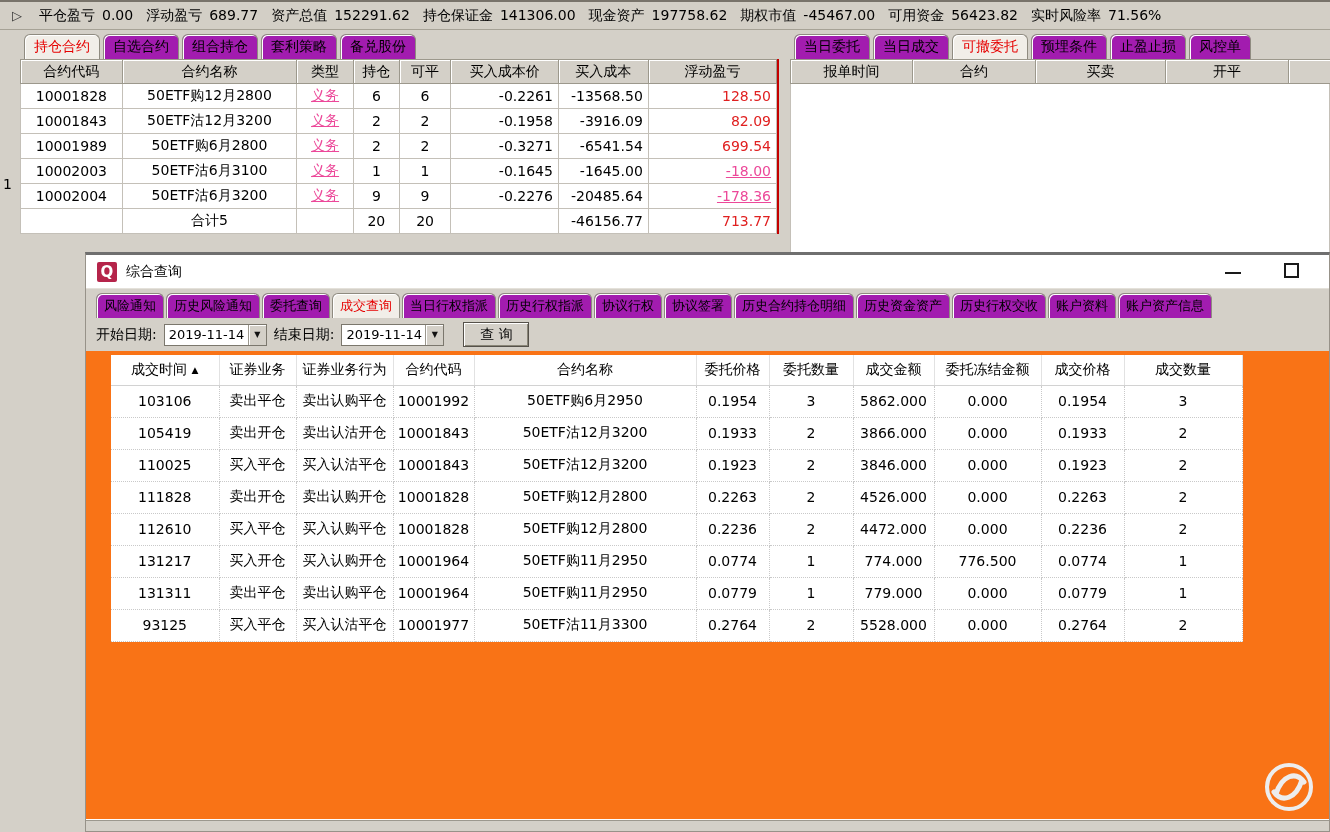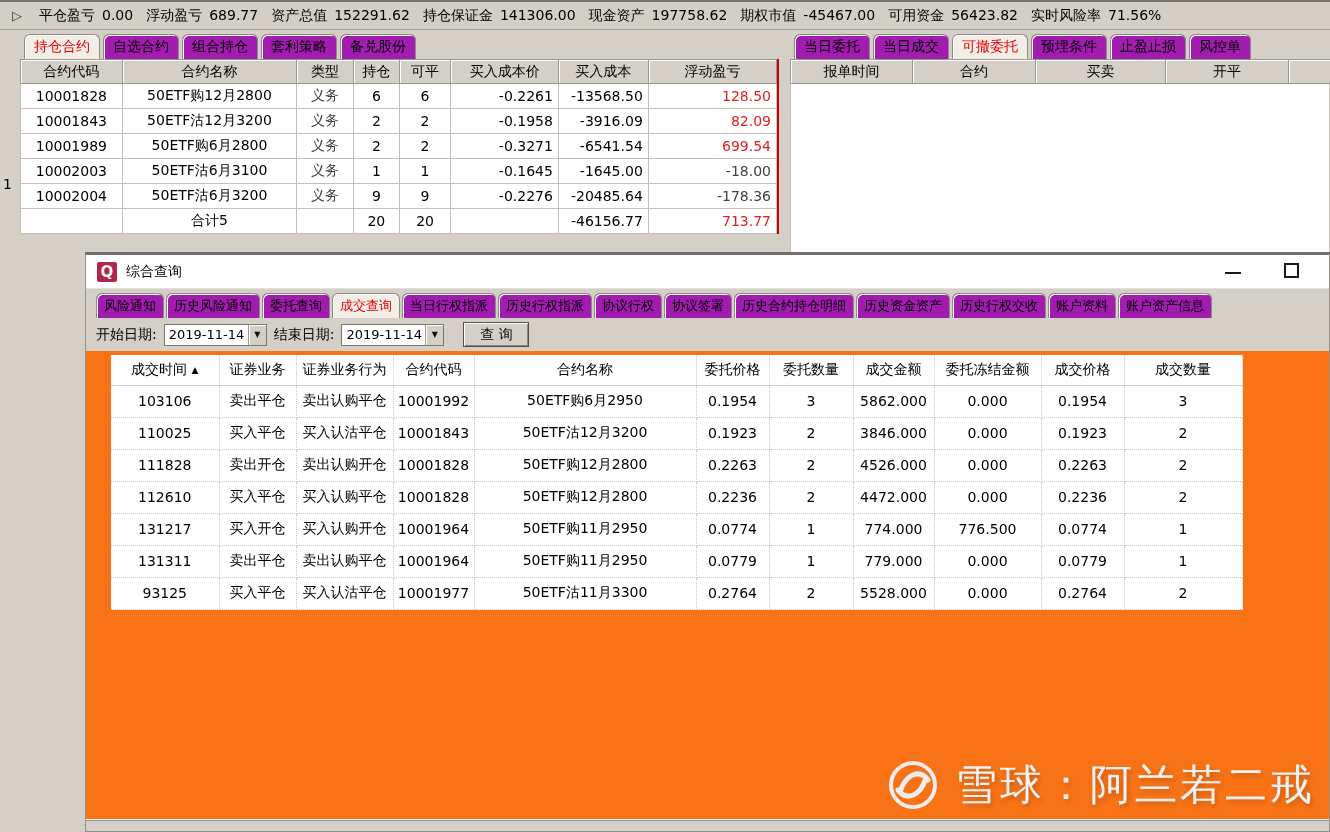--- a/index.html
+++ b/index.html
@@ -38,21 +38,21 @@
     font-weight:normal; height:24px; font-size:14px; overflow:hidden; white-space:nowrap;
   }
   .grid td {
     border:1px solid #c4c0b8; height:25px; text-align:center;
     padding:0 5px; font-size:14px; white-space:nowrap; overflow:hidden;
   }
   .pos-panel { position:absolute; left:20px; top:33px; width:759px; }
   .pos-wrap { border-right:2px solid #c40000; }
   .pos-table td:nth-child(n+6) { text-align:right; }
   .c-red { color:#e02020; }
-  .c-green { color:#404040; }
+  .c-green { color:#ec4899;text-decoration:underline; }
   .ord-panel { position:absolute; left:790px; top:33px; width:540px; }
   .ord-body { background:#fff; height:169px; border:1px solid #c4c0b8; border-top:none; }
   .gutter-num { position:absolute; left:3px; top:176px; font-size:14px; }
   
   .qwin {
     position:absolute; left:85px; top:252px; width:1245px; height:580px;
     background:#fff; border:1px solid #979289; border-top:3px solid #6f6f6f;
   }
   .qtitle { height:34px; display:flex; align-items:center; padding-left:11px; background:#fff; position:relative; border-bottom:1px solid #e4e1da; }
   .qicon {
@@ -339,20 +339,33 @@
             <td>10001992</td>
             <td>50ETF购6月2950</td>
             <td>0.1954</td>
             <td>3</td>
             <td>5862.000</td>
             <td>0.000</td>
             <td>0.1954</td>
             <td>3</td>
           </tr>
           <tr>
+            <td>105419</td>
+            <td>卖出开仓</td>
+            <td>卖出认沽开仓</td>
+            <td>10001843</td>
+            <td>50ETF沽12月3200</td>
+            <td>0.1933</td>
+            <td>2</td>
+            <td>3866.000</td>
+            <td>0.000</td>
+            <td>0.1933</td>
+            <td>2</td>
+          </tr>
+          <tr>
             <td>110025</td>
             <td>买入平仓</td>
             <td>买入认沽平仓</td>
             <td>10001843</td>
             <td>50ETF沽12月3200</td>
             <td>0.1923</td>
             <td>2</td>
             <td>3846.000</td>
             <td>0.000</td>
             <td>0.1923</td>
@@ -426,15 +439,14 @@
         </tbody>
     </table>
   </div>
   <div class="qfooter"></div>
   <div class="watermark">
     <svg width="52" height="52" viewBox="-26 -26 52 52">
       <circle cx="0" cy="0" r="22" fill="none" stroke="#ededed" stroke-width="4"></circle>
       <path d="M -13 7 C -7 -12, 7 -16, 15 -5" fill="none" stroke="#ededed" stroke-width="5" stroke-linecap="round"></path>
       <path d="M 13 -7 C 7 12, -7 16, -15 5" fill="none" stroke="#ededed" stroke-width="5" stroke-linecap="round"></path>
     </svg>
-    <span class="wm-text">雪球：阿兰若二戒</span>
   </div>
 </div>
 
 </body></html>

